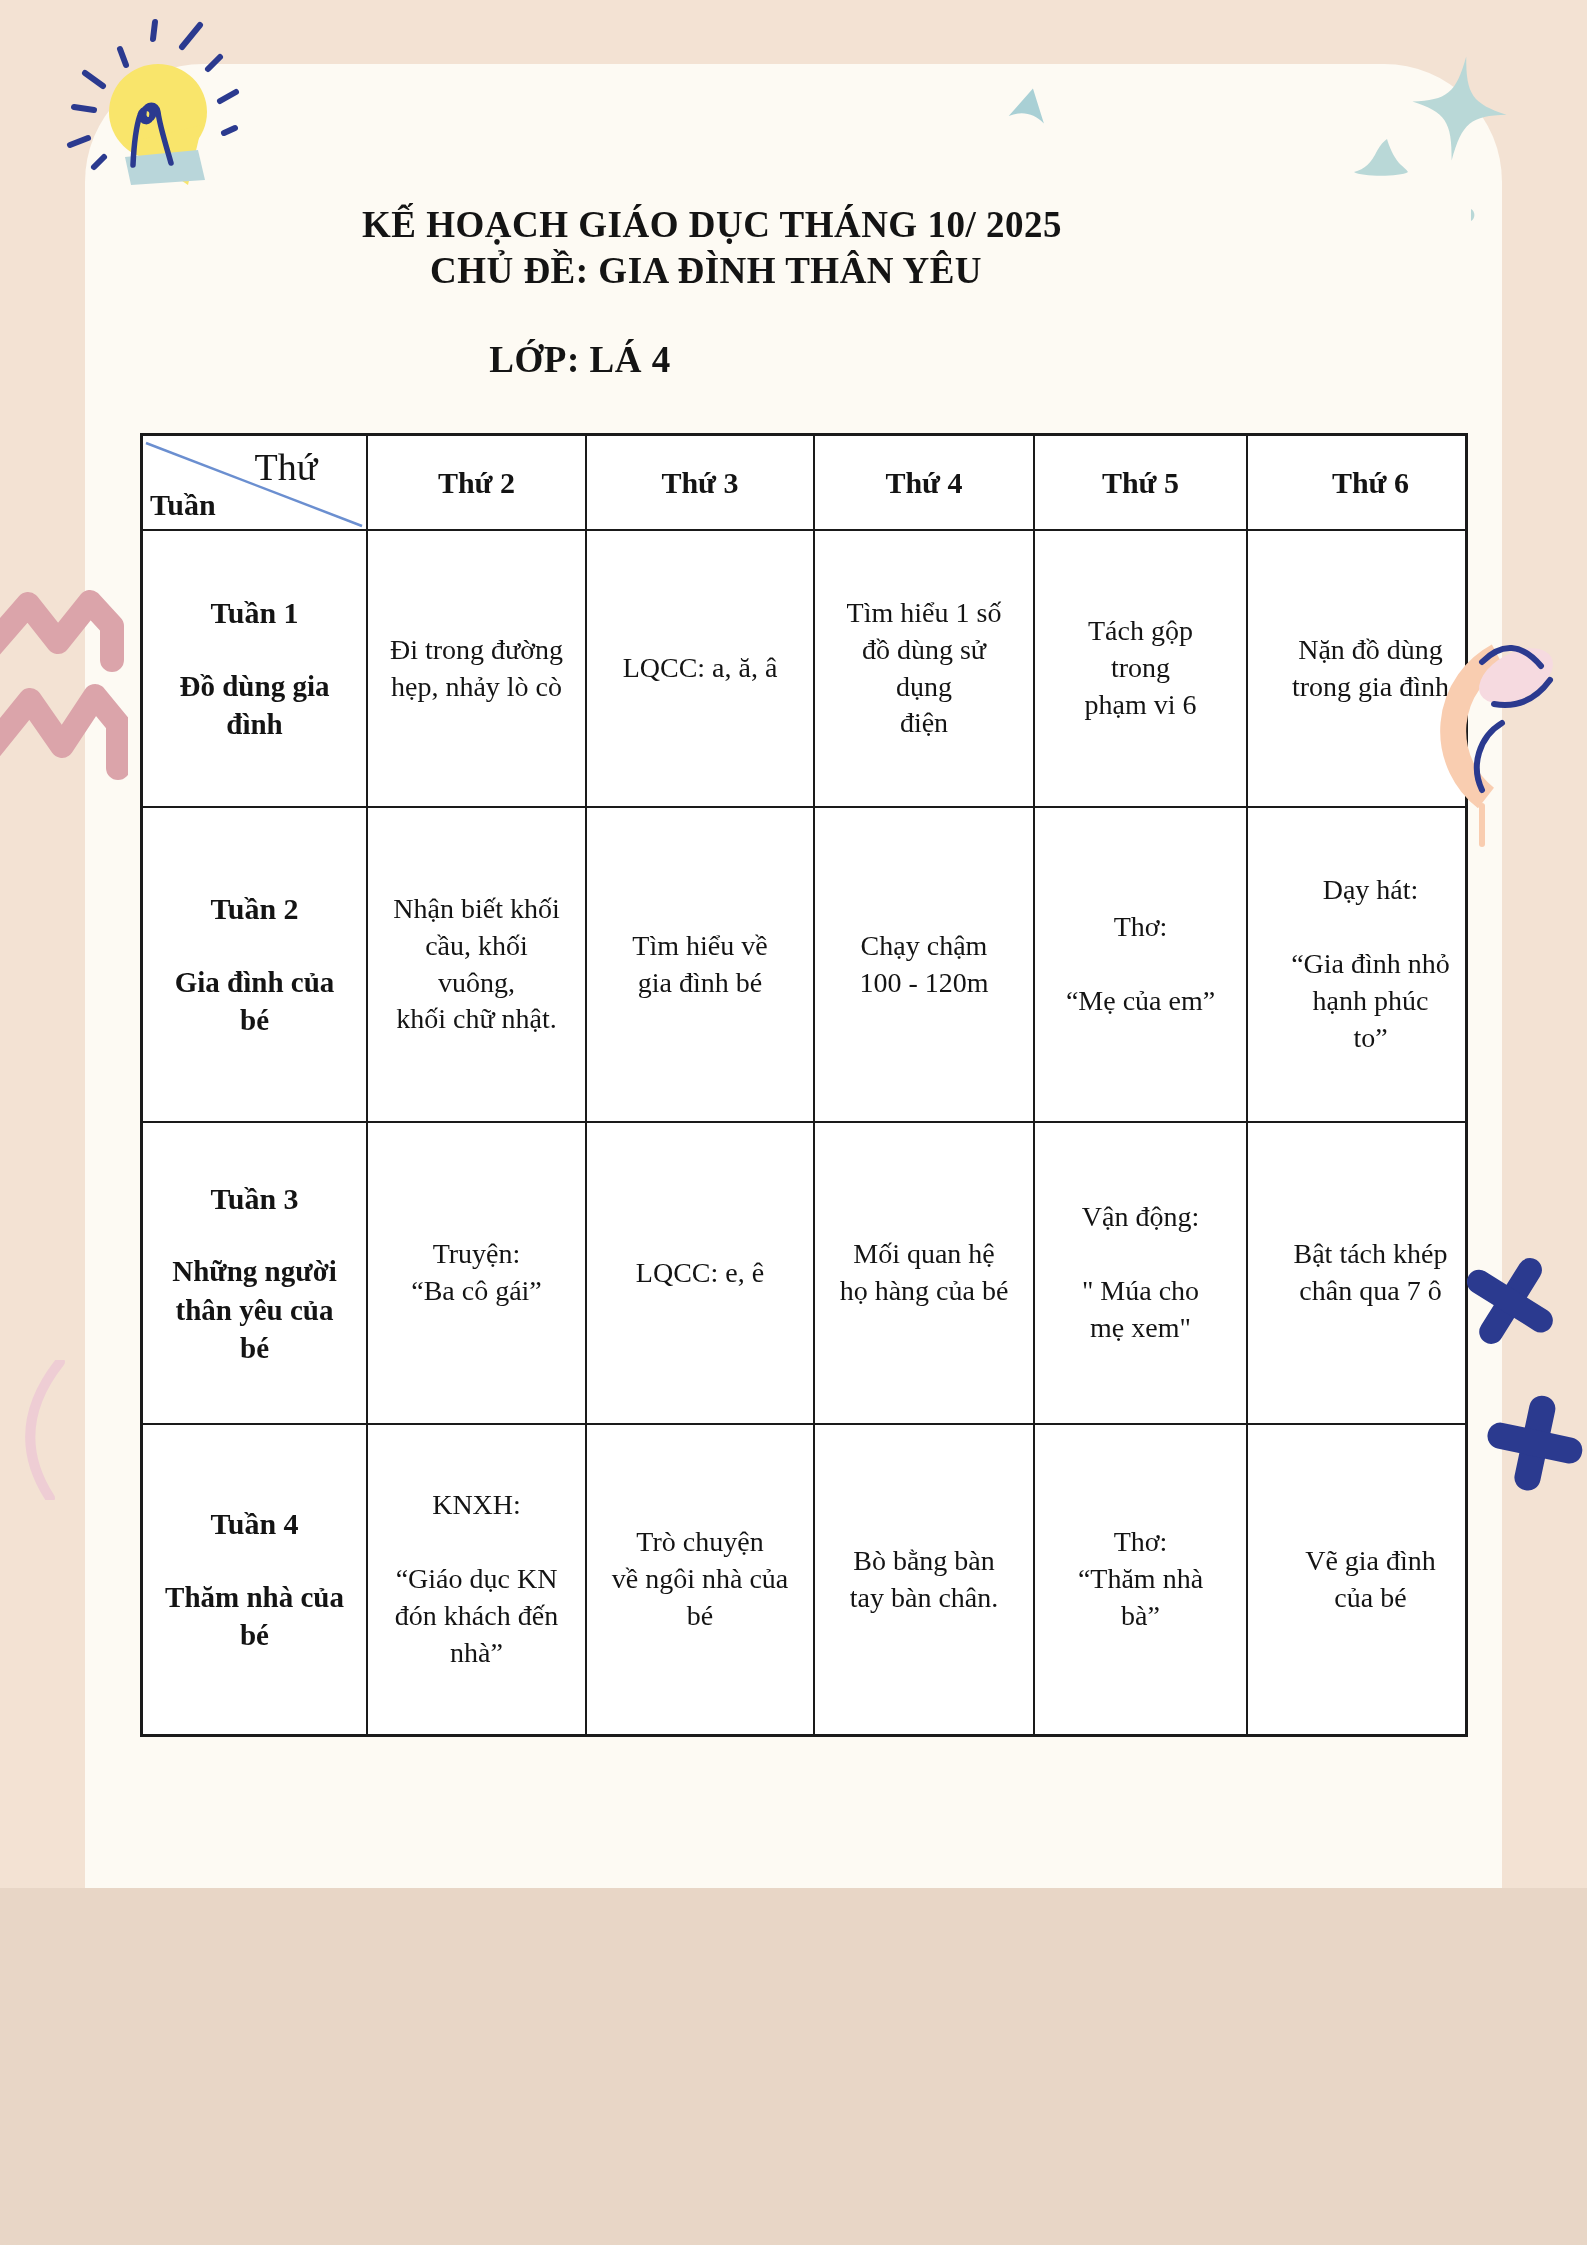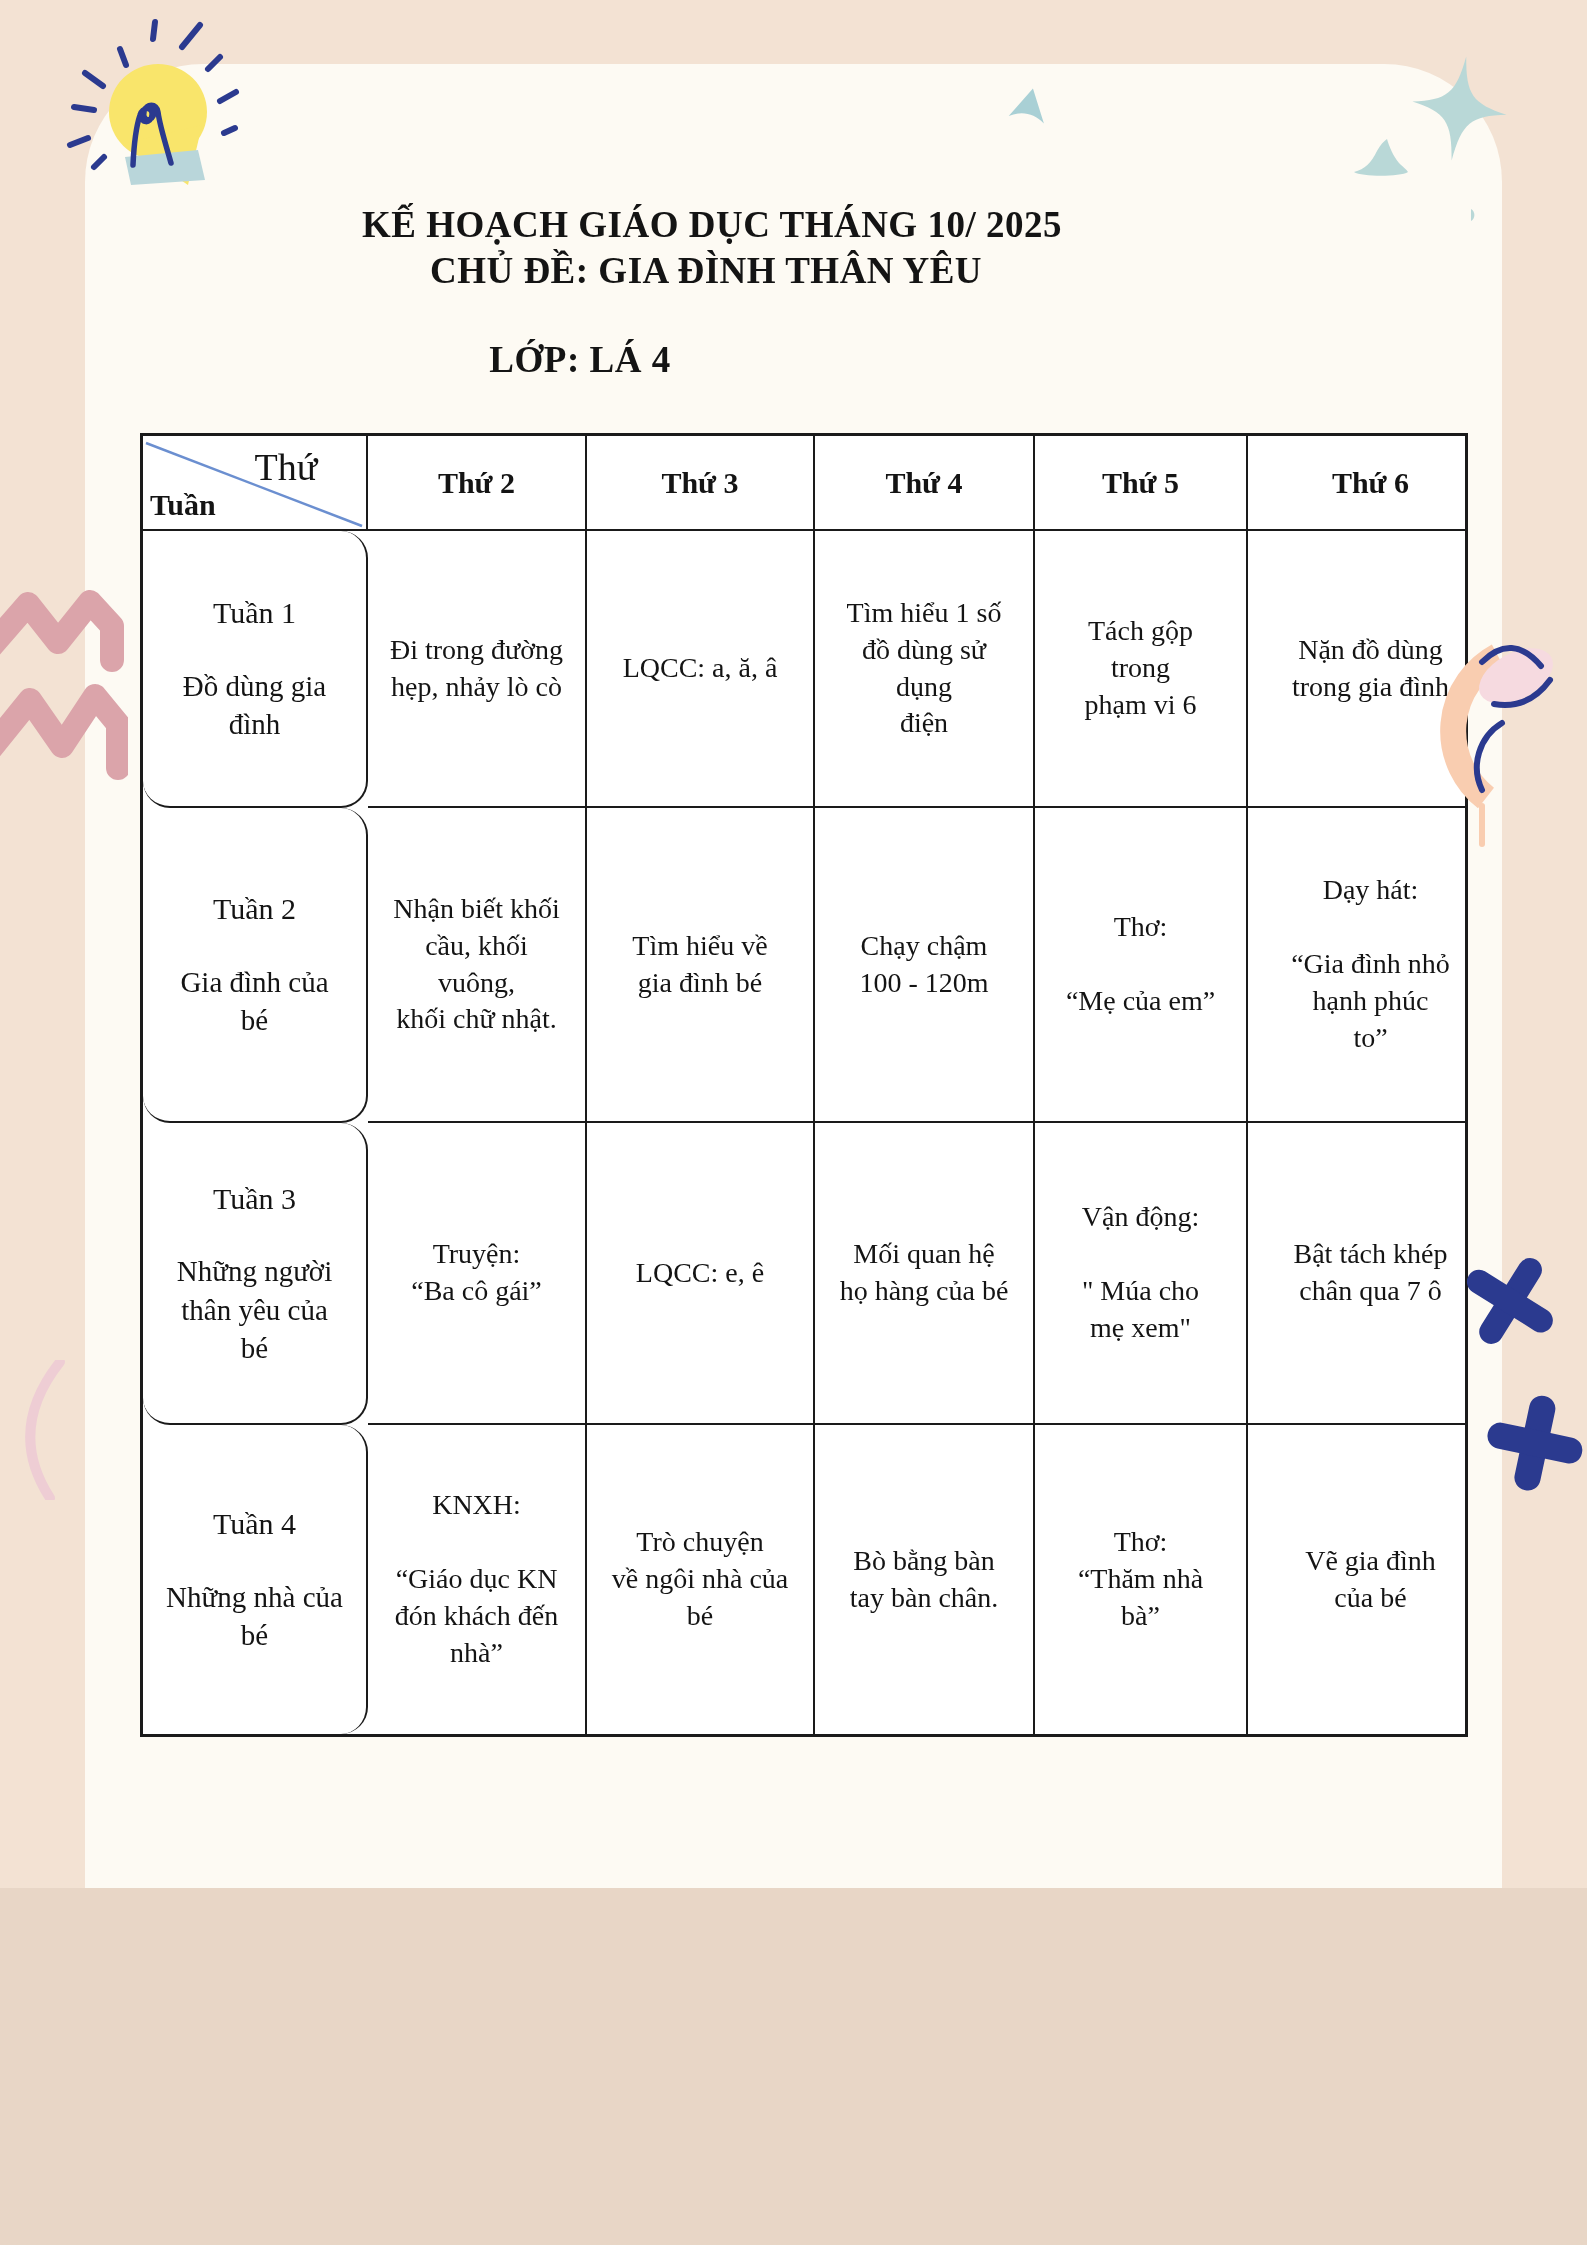--- a/index.html
+++ b/index.html
@@ -30,21 +30,21 @@
     text-align:center; white-space:pre-line;
     font-size:28px; line-height:1.32; padding:4px 6px; box-sizing:border-box;
   }
   .cell.last-col{border-right:none;padding-left:34px;}
   .cell.last-row{border-bottom:none;}
   .hcell{font-weight:bold; font-size:30px;}
   .corner{position:relative; padding:0;}
   .corner svg{position:absolute; inset:0;}
   .corner .thu{position:absolute; top:6px; left:50%; font-weight:normal; font-size:38px;}
   .corner .tuan{position:absolute; bottom:4px; left:7px; font-weight:bold; font-size:30px;text-align:right;}
-  .weekcell{font-weight:normal; font-size:30px;border-radius:27px;}
+  .weekcell{font-weight:bold; font-size:30px;}
   .weekcell .theme{margin-top:34px; font-size:29px;}
 </style>
 </head>
 <body>
 
 <div id="page">
   <div id="panel"></div>
 
   <div class="title-line" style="left:712px; top:203px;">KẾ HOẠCH GIÁO DỤC THÁNG 10/ 2025</div>
   <div class="title-line" style="left:706px; top:249px;">CHỦ ĐỀ: GIA ĐÌNH THÂN YÊU</div>
@@ -118,21 +118,21 @@
 họ hàng của bé</div>
     <div class="cell">Vận động:
 
 " Múa cho
 mẹ xem"</div>
     <div class="cell last-col">Bật tách khép
 chân qua 7 ô</div>
 
     <div class="cell weekcell last-row">
       <div>Tuần 4</div>
-      <div class="theme">Những nhà của
+      <div class="theme">Thăm nhà của
 bé</div>
     </div>
     <div class="cell last-row">KNXH:
 
 “Giáo dục KN
 đón khách đến
 nhà”</div>
     <div class="cell last-row">Trò chuyện
 về ngôi nhà của
 bé</div>

